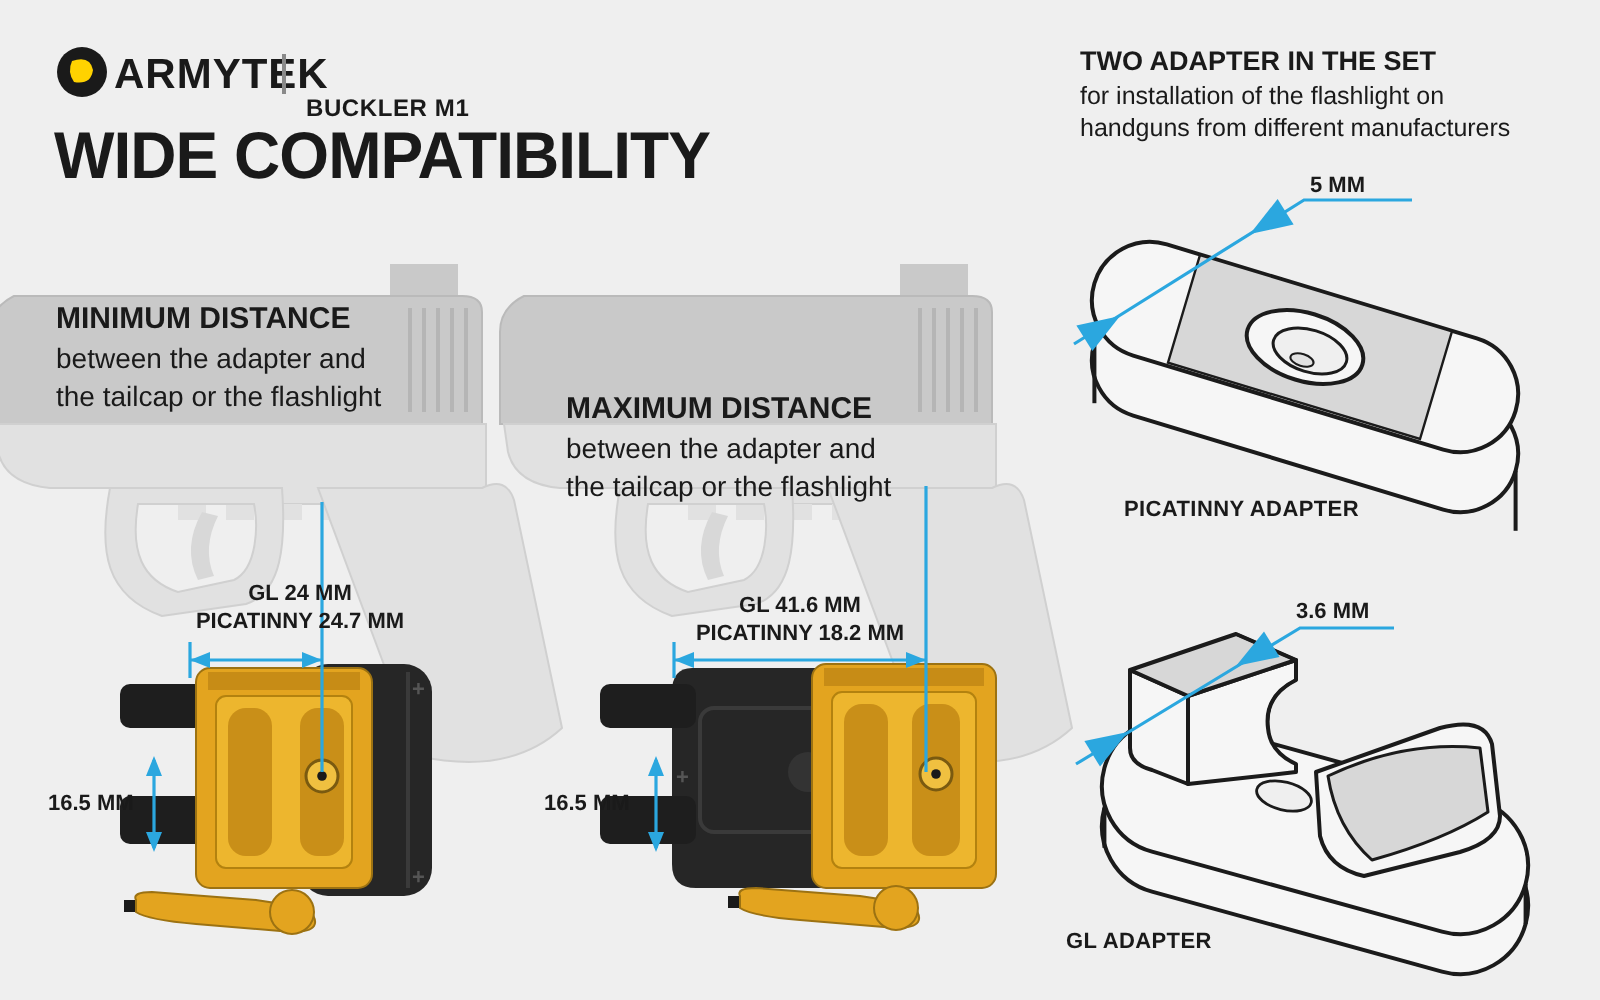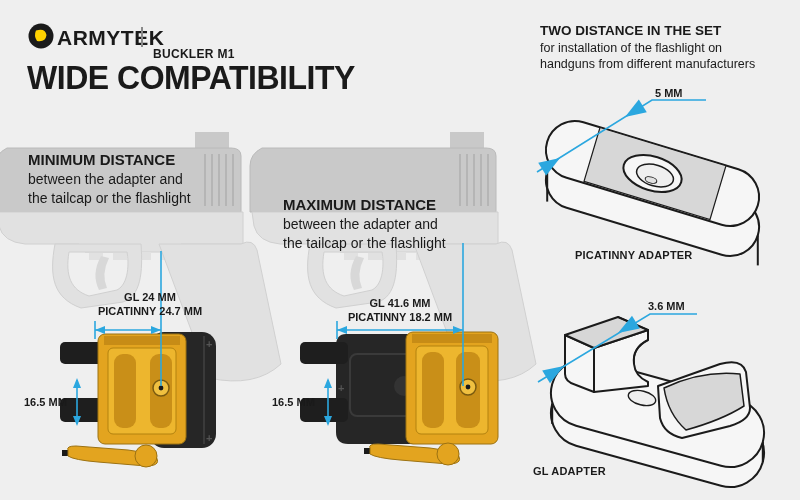--- a/index.html
+++ b/index.html
@@ -73,21 +73,21 @@
 
   <svg class="abs" style="left:28px; top:23px;" width="26" height="26" viewBox="0 0 26 26">
     <circle cx="13" cy="13" r="12.5" fill="#1a1a1a"></circle>
     <path d="M8,7.5 Q17,4.5 18.5,12 Q17.5,19.5 9,18 Q5.5,13 8,7.5 Z" fill="#ffd200"></path>
   </svg>
   <div class="abs brand-text">ARMYTEK</div>
   <div class="abs brand-divider"></div>
   <div class="abs model-text">BUCKLER M1</div>
   <div class="abs page-title">WIDE COMPATIBILITY</div>
 
-  <div class="abs set-heading">TWO DISTANCE IN THE SET</div>
+  <div class="abs set-heading">TWO ADAPTER IN THE SET</div>
   <div class="abs set-desc" style="top:40px;">for installation of the flashlight on</div>
   <div class="abs set-desc" style="top:56px;">handguns from different manufacturers</div>
 
   <div class="abs dist-block" style="left:28px; top:151px;">
     <div class="dist-heading">MINIMUM DISTANCE</div>
     <div class="dist-desc">
       <div>between the adapter and</div>
       <div>the tailcap or the flashlight</div>
     </div>
   </div>
@@ -218,16 +218,16 @@
   <div class="abs dim-label" style="left:330px; top:282px; width:140px;">
     <div>GL 41.6 MM</div>
     <div>PICATINNY 18.2 MM</div>
   </div>
   <div class="abs dim-small" style="left:24px; top:396px;">16.5 MM</div>
   <div class="abs dim-small" style="left:272px; top:396px;">16.5 MM</div>
 
   <div class="abs dim-small" style="left:655px; top:87px;">5 MM</div>
   <div class="abs dim-small" style="left:648px; top:300px;">3.6 MM</div>
 
-  <div class="abs adapter-label" style="left:546px; top:249px;padding-left:29px;">PICATINNY ADAPTER</div>
+  <div class="abs adapter-label" style="left:533px; top:249px;padding-left:29px;">PICATINNY ADAPTER</div>
   <div class="abs adapter-label" style="left:533px; top:465px;">GL ADAPTER</div>
 
 </div>
 
 </body></html>

